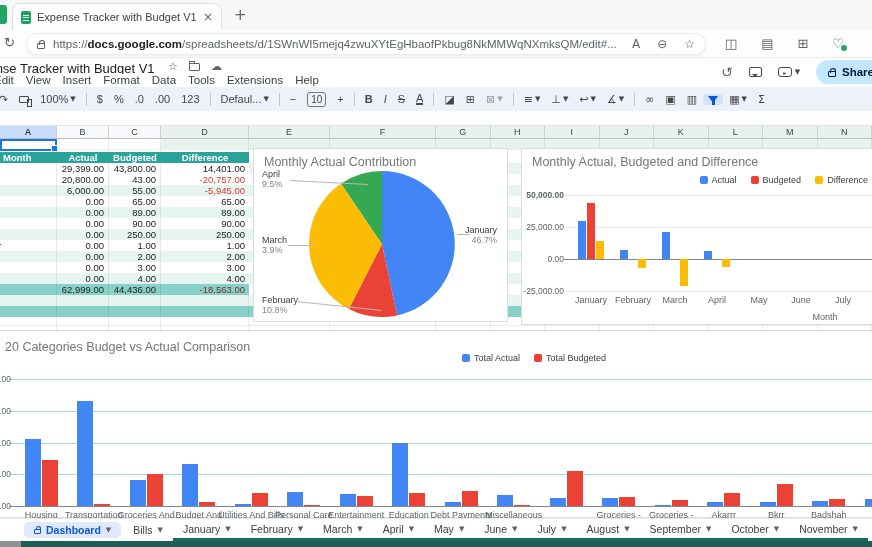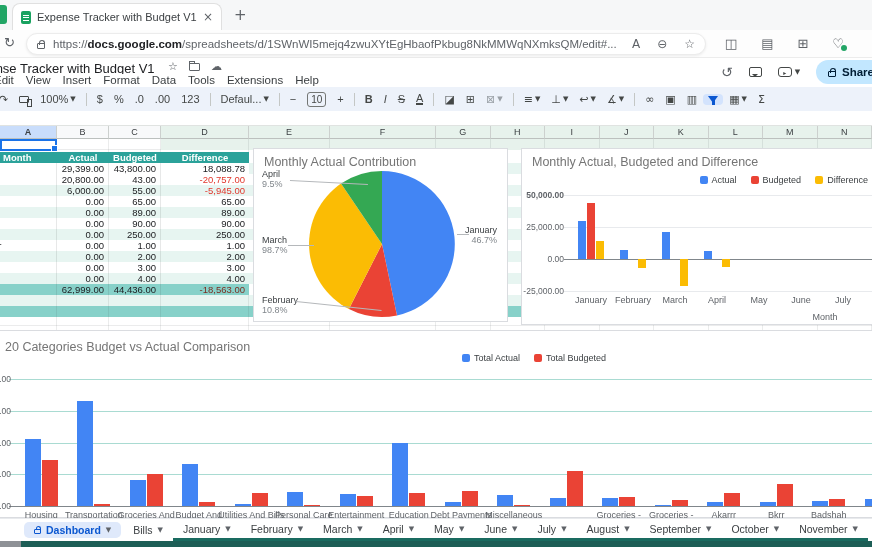--- a/index.html
+++ b/index.html
@@ -335,21 +335,21 @@
         <span class="c-month">Month</span>
         <span class="c-num">Actual</span>
         <span class="c-num">Budgeted</span>
         <span class="c-diff">Difference</span>
       </div>
       <div id="table-rows">
           <div class="t-row base">
             <div class="c-month"></div>
             <div class="c-num">29,399.00</div>
             <div class="c-num">43,800.00</div>
-            <div class="c-diff">18,088.78</div>
+            <div class="c-diff">14,401.00</div>
           </div>
           <div class="t-row base">
             <div class="c-month"></div>
             <div class="c-num">20,800.00</div>
             <div class="c-num">43.00</div>
             <div class="c-diff neg">-20,757.00</div>
           </div>
           <div class="t-row alt">
             <div class="c-month"></div>
             <div class="c-num">6,000.00</div>
@@ -420,21 +420,21 @@
           <path d="M74,74 L89.0,145.4 A73,73 0 0 1 40.9,139.0 Z" fill="#EA4335"></path>
           <path d="M74,74 L40.9,139.0 A73,73 0 0 1 33.0,13.6 Z" fill="#FBBC04"></path>
           <path d="M74,74 L33.0,13.6 A73,73 0 0 1 74.0,1.0 Z" fill="#34A853"></path>
         </svg>
       <div class="pie-lbl" style="left:8px; top:20px;">
         <div class="nm">April</div>
           <div class="pc">9.5%</div>
       </div>
       <div class="pie-lbl" style="left:8px; top:86px;">
         <div class="nm">March</div>
-          <div class="pc">98.7%</div>
+          <div class="pc">3.9%</div>
       </div>
       <div class="pie-lbl" style="left:8px; top:146px;">
         <div class="nm">February</div>
           <div class="pc">10.8%</div>
       </div>
       <div class="pie-lbl" style="right:10px; top:76px; text-align:right;">
         <div class="nm">January</div>
           <div class="pc">46.7%</div>
       </div>
       <div class="leader" style="left:36px; top:31px; width:78px; transform:rotate(3deg);"></div>

